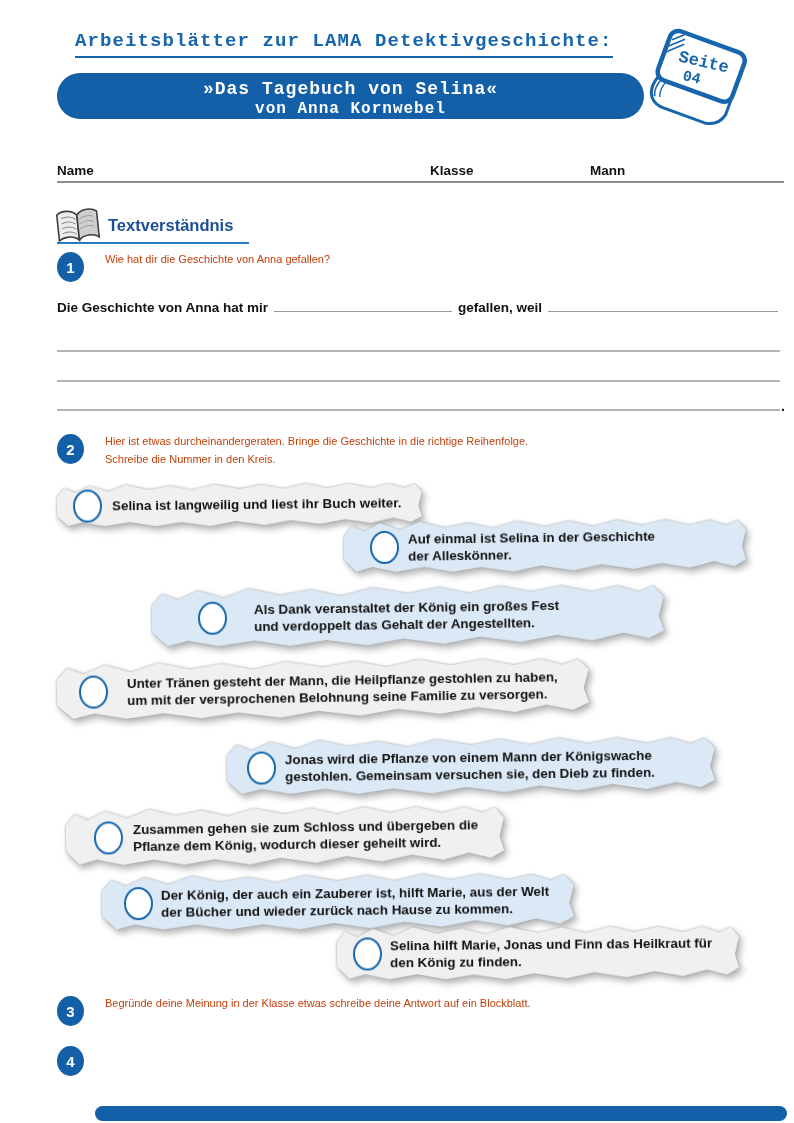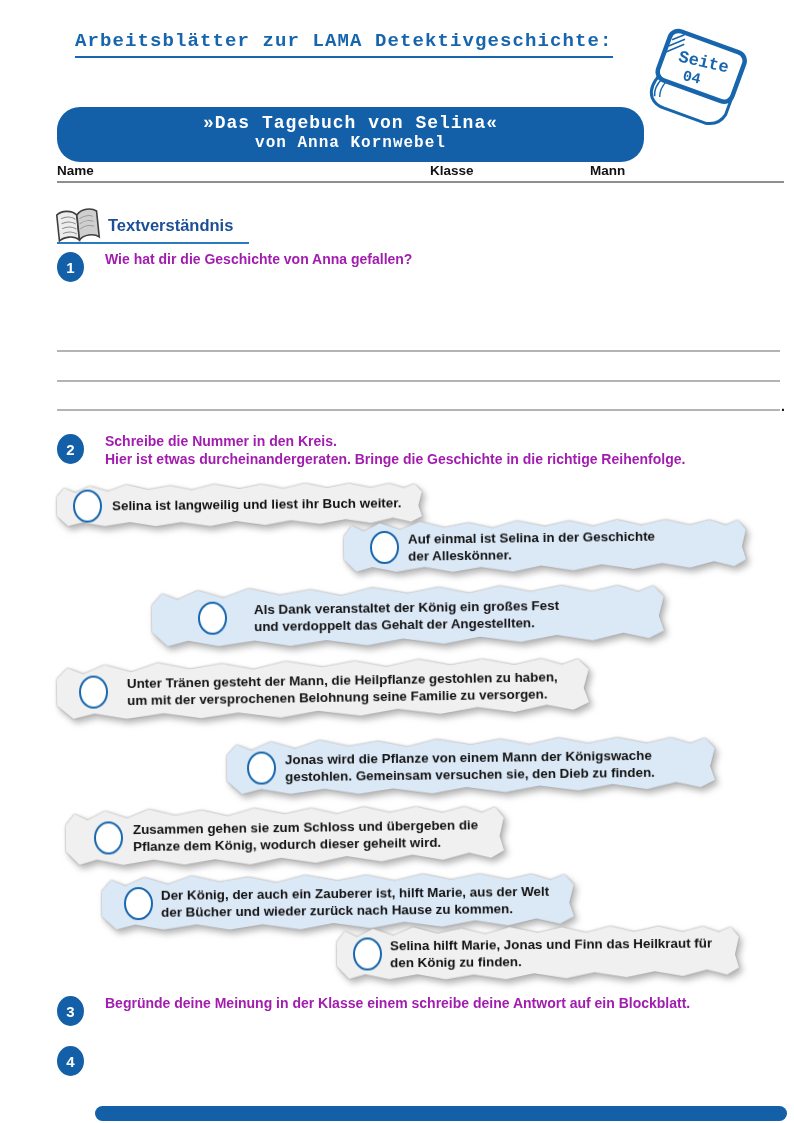--- a/index.html
+++ b/index.html
@@ -8,44 +8,44 @@
     font-family:"Liberation Sans","DejaVu Sans",sans-serif;overflow:hidden;
   }
   
   .header-title{
     position:absolute;left:75px;top:30px;margin:0;
     font-family:"Liberation Mono","DejaVu Sans Mono",monospace;
     font-size:19px;font-weight:bold;letter-spacing:1.1px;color:#1766ad;
     padding-bottom:4px;border-bottom:2.5px solid #1766ad;white-space:nowrap;
   }
   .banner{
-    position:absolute;left:57px;top:73px;width:587px;height:55px;
+    position:absolute;left:57px;top:73px;width:587px;height:46px;
     background:#1360a8;border-radius:23px;color:#fff;text-align:center;
-    font-family:"Liberation Mono","DejaVu Sans Mono",monospace;font-weight:bold;margin-top:34px;
+    font-family:"Liberation Mono","DejaVu Sans Mono",monospace;font-weight:bold;
   }
   .banner-title{font-size:18px;letter-spacing:1px;margin-top:6px;white-space:nowrap;}
   .banner-subtitle{font-size:16px;letter-spacing:1px;margin-top:1px;white-space:nowrap;}
   .book-badge{position:absolute;left:645px;top:24px;width:102px;height:104px;}
   
   .field-label{position:absolute;top:163px;font-size:13.5px;font-weight:600;color:#111;}
   .fields-rule{position:absolute;left:57px;top:181px;width:727px;border-bottom:2px solid #8f8f8f;}
   
   .section-icon{position:absolute;left:55px;top:206px;width:46px;height:40px;}
   .section-title{
     position:absolute;left:108px;top:216px;font-size:16.5px;font-weight:bold;color:#1d4f97;
   }
   .section-underline{position:absolute;left:57px;top:242px;width:192px;border-bottom:2px solid #2a7ac1;}
   
   .q-badge{
     position:absolute;width:27px;height:30px;border-radius:50%;
     background:#1360a8;color:#fff;display:flex;align-items:center;justify-content:center;
     font-size:15px;font-weight:bold;
   }
   .q-text{
-    position:absolute;left:105px;color:#a21caf;font-size:14px;font-weight:700;
+    position:absolute;left:105px;color:#c2410c;font-size:11px;font-weight:400;
     line-height:17.5px;white-space:nowrap;
   }
   
   .fill-sentence{
     position:absolute;left:57px;top:300px;width:727px;display:flex;align-items:flex-end;
     font-size:13.5px;font-weight:600;color:#111;
   }
   .fill-sentence .blank{
     border-bottom:1.5px solid #9a9a9a;margin:0 6px 3px 6px;height:6px;
   }
@@ -133,30 +133,36 @@
     </g>
   </svg>
   <span class="section-title">Textverständnis</span>
   <div class="section-underline"></div>
 
   <div class="q-badge" style="left:57px;top:252px">1</div>
   <div class="q-text" style="top:251px">
     <div>Wie hat dir die Geschichte von Anna gefallen?</div>
   </div>
 
+  <div class="fill-sentence">
+    <span>Die Geschichte von Anna hat mir</span>
+    <div class="blank blank-1"></div>
+    <span>gefallen, weil</span>
+    <div class="blank blank-2"></div>
+  </div>
 
   <div class="writing-line" style="top:350px"></div>
   <div class="writing-line" style="top:380px"></div>
   <div class="writing-line" style="top:409px"></div>
   <span class="end-period">.</span>
 
   <div class="q-badge" style="left:57px;top:434px">2</div>
   <div class="q-text" style="top:433px">
+    <div>Hier ist etwas durcheinandergeraten. Bringe die Geschichte in die richtige Reihenfolge.</div>
     <div>Schreibe die Nummer in den Kreis.</div>
-    <div>Hier ist etwas durcheinandergeraten. Bringe die Geschichte in die richtige Reihenfolge.</div>
   </div>
 
   <div class="strip-wrap s1">
     <div class="strip gray">
       <div class="answer-circle"></div>
       <div class="strip-text">
         <div>Selina ist langweilig und liest ihr Buch weiter.</div>
       </div>
     </div>
   </div>
@@ -226,21 +232,21 @@
       <div class="answer-circle"></div>
       <div class="strip-text">
         <div>Selina hilft Marie, Jonas und Finn das Heilkraut für</div>
         <div>den König zu finden.</div>
       </div>
     </div>
   </div>
 
   <div class="q-badge" style="left:57px;top:996px">3</div>
   <div class="q-text" style="top:995px">
-    <div>Begründe deine Meinung in der Klasse einem schreibe deine Antwort auf ein Blockblatt.</div>
+    <div>Begründe deine Meinung in der Klasse etwas schreibe deine Antwort auf ein Blockblatt.</div>
   </div>
 
   <div class="q-badge" style="left:57px;top:1046px">4</div>
   <div class="q-text" style="top:1045px">
   </div>
 
   <div class="footer-bar"></div>
 
 </div>
 

